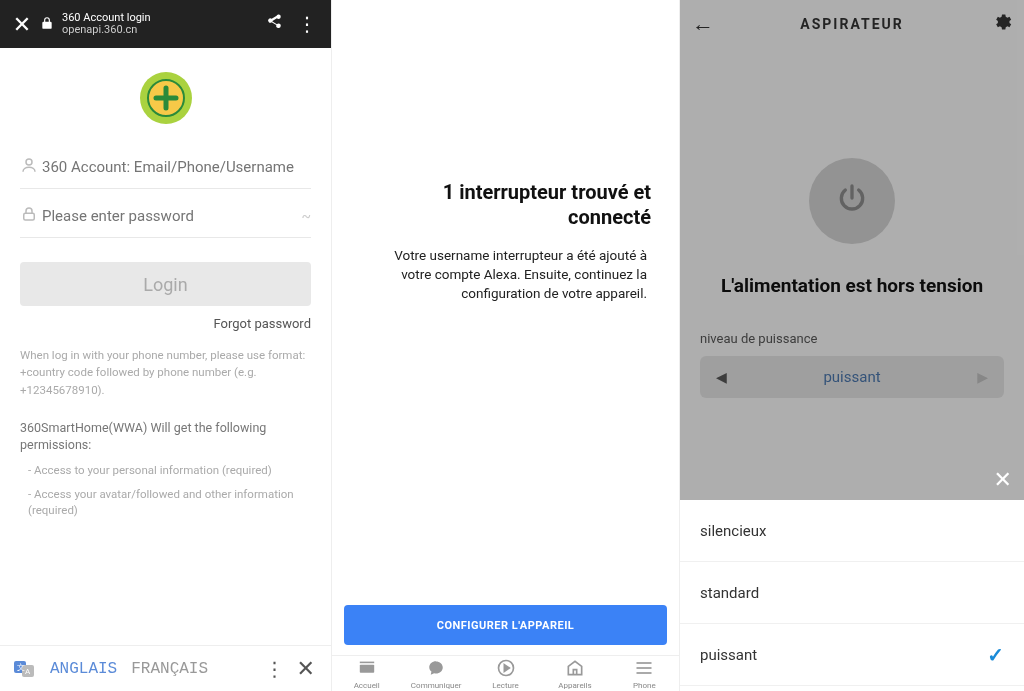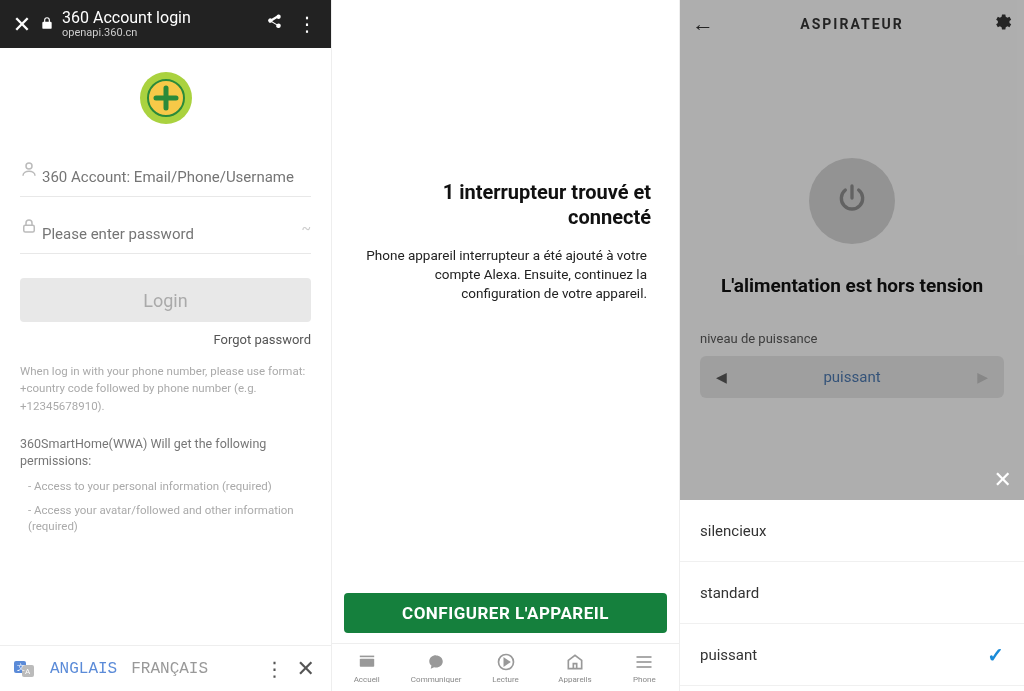--- a/index.html
+++ b/index.html
@@ -8,29 +8,29 @@
 .panel { height: 691px; position: relative; }
 .p1 { width: 332px; border-right: 1px solid #eee; }
 .p2 { width: 348px; border-right: 1px solid #eee; }
 .p3 { width: 344px; }
 
 
 .p1-header { background: #222; color: #fff; height: 48px; display: flex; align-items: center; padding: 0 10px; }
 .p1-header .close { font-size: 22px; cursor: pointer; width: 24px; text-align: center; }
 .p1-header .lock { font-size: 14px; margin-left: 6px; }
 .p1-header .title-block { flex: 1; margin-left: 8px; line-height: 1.1; }
-.p1-header .t1 { font-size: 16px; }
+.p1-header .t1 { font-size: 11px; }
 .p1-header .t2 { font-size: 11px; color: #ccc; }
 .p1-header .share { font-size: 18px; margin: 0 10px; cursor: pointer; }
 .p1-header .more { font-size: 20px; margin: 0 4px; cursor: pointer; }
 .p1-body { padding: 12px 20px 0; }
 .logo360 { width: 56px; height: 56px; margin: 10px auto 20px; }
 .input-row { display: flex; align-items: center; border-bottom: 1px solid #e8e8e8; padding: 10px 0; margin-bottom: 6px; }
 .input-row .icon { color: #bbb; width: 22px; flex-shrink: 0; }
-.input-row input { border: none; outline: none; font-size: 15px; color: #999; width: 100%; background: transparent; margin-top: 12px; }
+.input-row input { border: none; outline: none; font-size: 15px; color: #999; width: 100%; background: transparent; }
 .input-row .eye { color: #ccc; font-size: 14px; }
 .login-btn { width: 100%; background: #e8e8e8; color: #aaa; border: none; height: 44px; font-size: 18px; border-radius: 4px; margin-top: 18px; cursor: pointer; }
 .forgot { text-align: right; font-size: 13px; color: #555; margin-top: 10px; cursor: pointer; }
 .help-text { font-size: 11.5px; color: #aaa; margin-top: 16px; line-height: 1.5; }
 .perm-title { font-size: 12.5px; color: #777; margin-top: 20px; line-height: 1.4; }
 .perm-item { font-size: 11.5px; color: #aaa; margin-top: 8px; margin-left: 8px; line-height: 1.4; }
 .p1-footer { position: absolute; bottom: 0; left: 0; right: 0; height: 46px; border-top: 1px solid #eee; display: flex; align-items: center; padding: 0 12px; background: #fff; }
 .gt-icon { width: 24px; height: 24px; }
 .lang { font-size: 16px; margin-left: 14px; cursor: pointer; font-family: Liberation Mono, monospace; }
 .lang.active { color: #5b8bd8; font-weight: 500; }
@@ -38,22 +38,22 @@
 .p1-footer .spacer { flex: 1; }
 .p1-footer .dot3 { font-size: 20px; color: #555; margin: 0 12px; cursor: pointer; }
 .p1-footer .closeX { font-size: 22px; color: #555; cursor: pointer; margin-right: 4px; }
 
 
 .p2-header { background: #0e76bc; color: #fff; height: 56px; display: flex; align-items: center; padding: 0 14px; font-size: 13.5px; }
 .p2-body { padding: 180px 28px 0; text-align: right; }
 .p2-title { font-size: 20px; font-weight: 700; color: #111; line-height: 1.25; }
 .p2-desc { font-size: 13.5px; color: #222; margin-top: 16px; line-height: 1.4; padding: 0 4px; }
 .p2-bottom { position: absolute; bottom: 0; left: 0; right: 0; }
-.config-btn { background: #15803d; color: #fff; border: none; width: calc(100% - 24px); margin: 0 12px 10px; height: 40px; border-radius: 4px; font-size: 17px; font-weight: 700; letter-spacing: 0.5px; cursor: pointer; }
-.p2-nav { display: flex; height: 48px; border-top: 1px solid #eee; }
+.config-btn { background: #3b82f6; color: #fff; border: none; width: calc(100% - 24px); margin: 0 12px 10px; height: 40px; border-radius: 4px; font-size: 11px; font-weight: 700; letter-spacing: 0.5px; cursor: pointer; }
+.p2-nav { display: flex; height: 36px; border-top: 1px solid #eee; }
 .nav-item { flex: 1; display: flex; flex-direction: column; align-items: center; justify-content: center; cursor: pointer; color: #888; }
 .nav-item .ni-icon { font-size: 18px; height: 22px; display: flex; align-items: center; }
 .nav-item .ni-label { font-size: 8px; margin-top: 2px; }
 
 
 .p3-top { position: relative; height: 500px; background: #f2f2f2; }
 .p3-overlay { position: absolute; inset: 0; background: rgba(0,0,0,0.28); }
 .p3-header { position: relative; height: 48px; display: flex; align-items: center; justify-content: center; }
 .p3-back { position: absolute; left: 12px; font-size: 22px; color: #333; cursor: pointer; }
 .p3-gear { position: absolute; right: 12px; font-size: 20px; color: #333; cursor: pointer; }
@@ -143,21 +143,21 @@
       <span class="lang inactive">FRANÇAIS</span>
       <span class="spacer"></span>
       <span class="dot3">⋮</span>
       <span class="closeX">✕</span>
     </div>
   </div>
 
   <div class="panel p2">
     <div class="p2-body">
       <div class="p2-title">1 interrupteur trouvé et connecté</div>
-      <div class="p2-desc">Phone appareil interrupteur a été ajouté à votre compte Alexa. Ensuite, continuez la configuration de votre appareil.</div>
+      <div class="p2-desc">Votre username interrupteur a été ajouté à votre compte Alexa. Ensuite, continuez la configuration de votre appareil.</div>
     </div>
     <div class="p2-bottom">
       <button class="config-btn">CONFIGURER L'APPAREIL</button>
       <div class="p2-nav">
         <div class="nav-item">
           <span class="ni-icon">
               <svg width="20" height="16" viewBox="0 0 24 20" fill="#999">
                 <rect x="3" y="6" width="18" height="10" rx="1"></rect>
                 <rect x="3" y="2" width="18" height="2"></rect>
               </svg>

